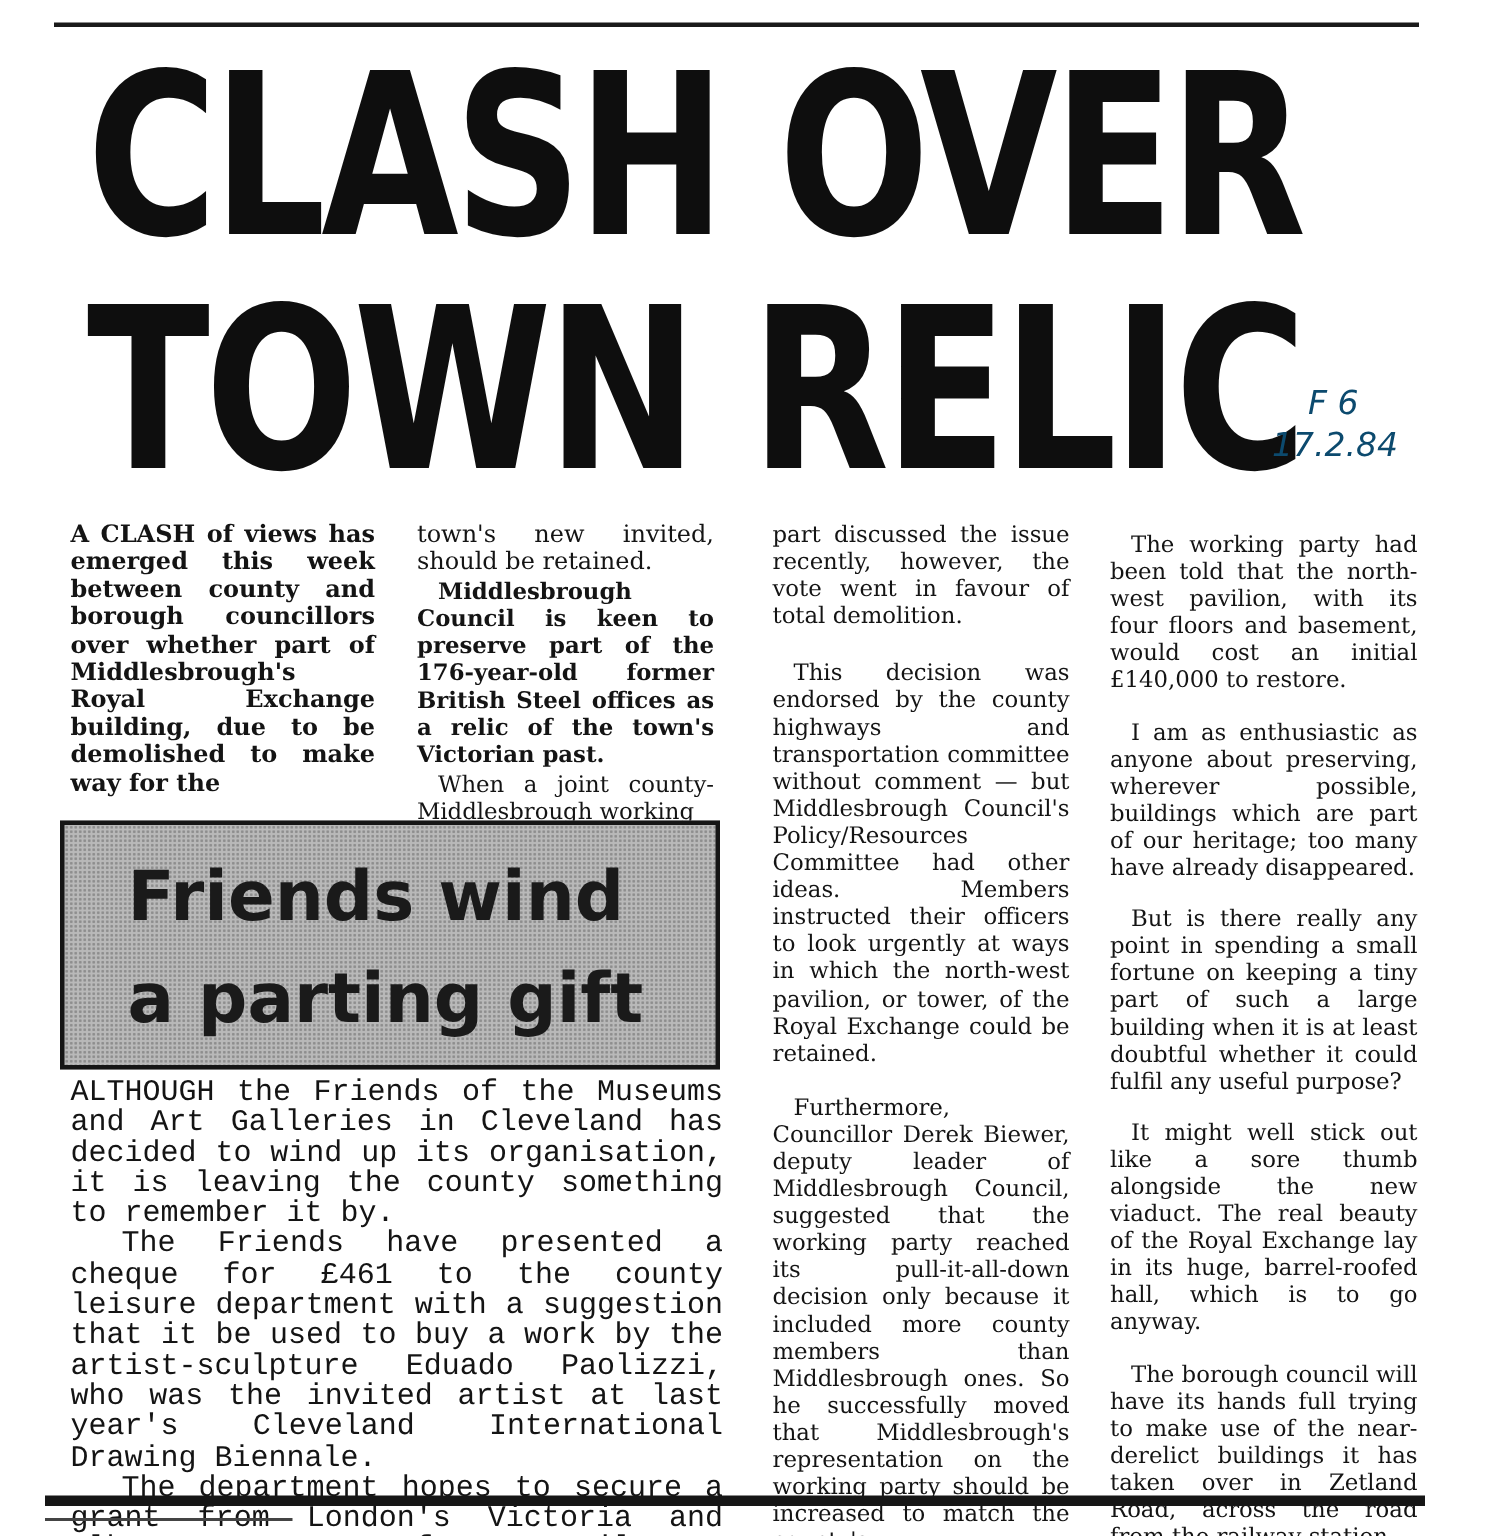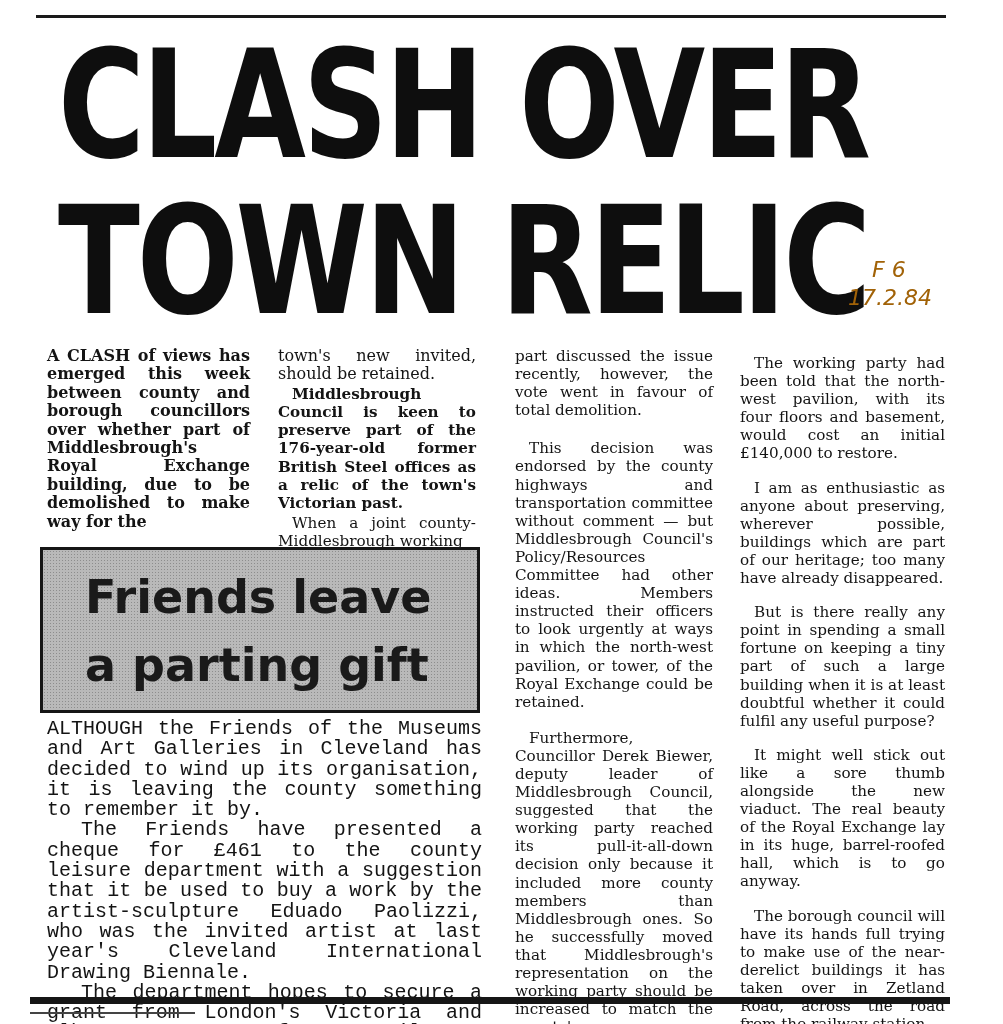--- a/index.html
+++ b/index.html
@@ -8,21 +8,21 @@
   .rule-top { position:absolute; left:36px; top:15px; width:910px; height:3px; background:#1a1a1a; }
   .rule-bottom { position:absolute; left:30px; top:997px; width:920px; height:7px; background:#161616; }
   .rule-bottom-thin { position:absolute; left:30px; top:1012px; width:165px; height:2px; background:#444; }
 
   .headline { position:absolute; left:58px; font-family:"DejaVu Sans", sans-serif; font-weight:bold;
               color:#0e0e0e; letter-spacing:-4px; white-space:nowrap; line-height:1; }
   .headline.l1 { top:30px; font-size:150px; transform:scaleX(0.79); transform-origin:left top; }
   .headline.l2 { top:186px; font-size:150px; transform:scaleX(0.80); transform-origin:left top; }
 
   .handnote { position:absolute; left:848px; top:256px; font-family:"DejaVu Sans", sans-serif;
-              font-size:22px; color:#a16207; line-height:28px; font-style:italic; }
+              font-size:22px; color:#0c4a6e; line-height:28px; font-style:italic; }
   .handnote div { white-space:nowrap; }
   .handnote .n1 { padding-left:24px; }
 
   .col { position:absolute; font-size:15.2px; line-height:18.1px; text-align:justify; }
   .col p { margin:0; }
   .col p.gap { margin-top:14px; }
   .col .indent { text-indent:14px; }
   .bold { font-weight:bold; }
 
   .c1 { left:47px; top:347px; width:203px; font-size:16px; line-height:18.4px; font-weight:bold; }
@@ -76,21 +76,21 @@
 
   <div class="col c4">
     <p class="indent">The working party had been told that the north-west pavilion, with its four floors and basement, would cost an initial £140,000 to restore.</p>
     <p class="gap indent" style="margin-top:16px;">I am as enthusiastic as anyone about preserving, wherever possible, buildings which are part of our heritage; too many have already disappeared.</p>
     <p class="gap indent" style="margin-top:16px;">But is there really any point in spending a small fortune on keeping a tiny part of such a large building when it is at least doubtful whether it could fulfil any useful purpose?</p>
     <p class="gap indent" style="margin-top:16px;">It might well stick out like a sore thumb alongside the new viaduct. The real beauty of the Royal Exchange lay in its huge, barrel-roofed hall, which is to go anyway.</p>
     <p class="gap indent" style="margin-top:16px;">The borough council will have its hands full trying to make use of the near-derelict buildings it has taken over in Zetland Road, across the road from the railway station.</p>
   </div>
 
   <div class="subhead-box">
-    <div class="subhead s1">Friends leave</div>
+    <div class="subhead s1">Friends wind</div>
     <div class="subhead s2">a parting gift</div>
   </div>
 
   <div class="col c5">
     <p>ALTHOUGH the Friends of the Museums and Art Galleries in Cleveland has decided to wind up its organisation, it is leaving the county something to remember it by.</p>
     <p class="para-indent">The Friends have presented a cheque for £461 to the county leisure department with a suggestion that it be used to buy a work by the artist-sculpture Eduado Paolizzi, who was the invited artist at last year's Cleveland International Drawing Biennale.</p>
     <p class="para-indent">The department hopes to secure a grant from London's Victoria and Albert Museum after April to supplement the Friends' donation and make a purchase possible.</p>
   </div>
 
   <div class="rule-bottom"></div>

